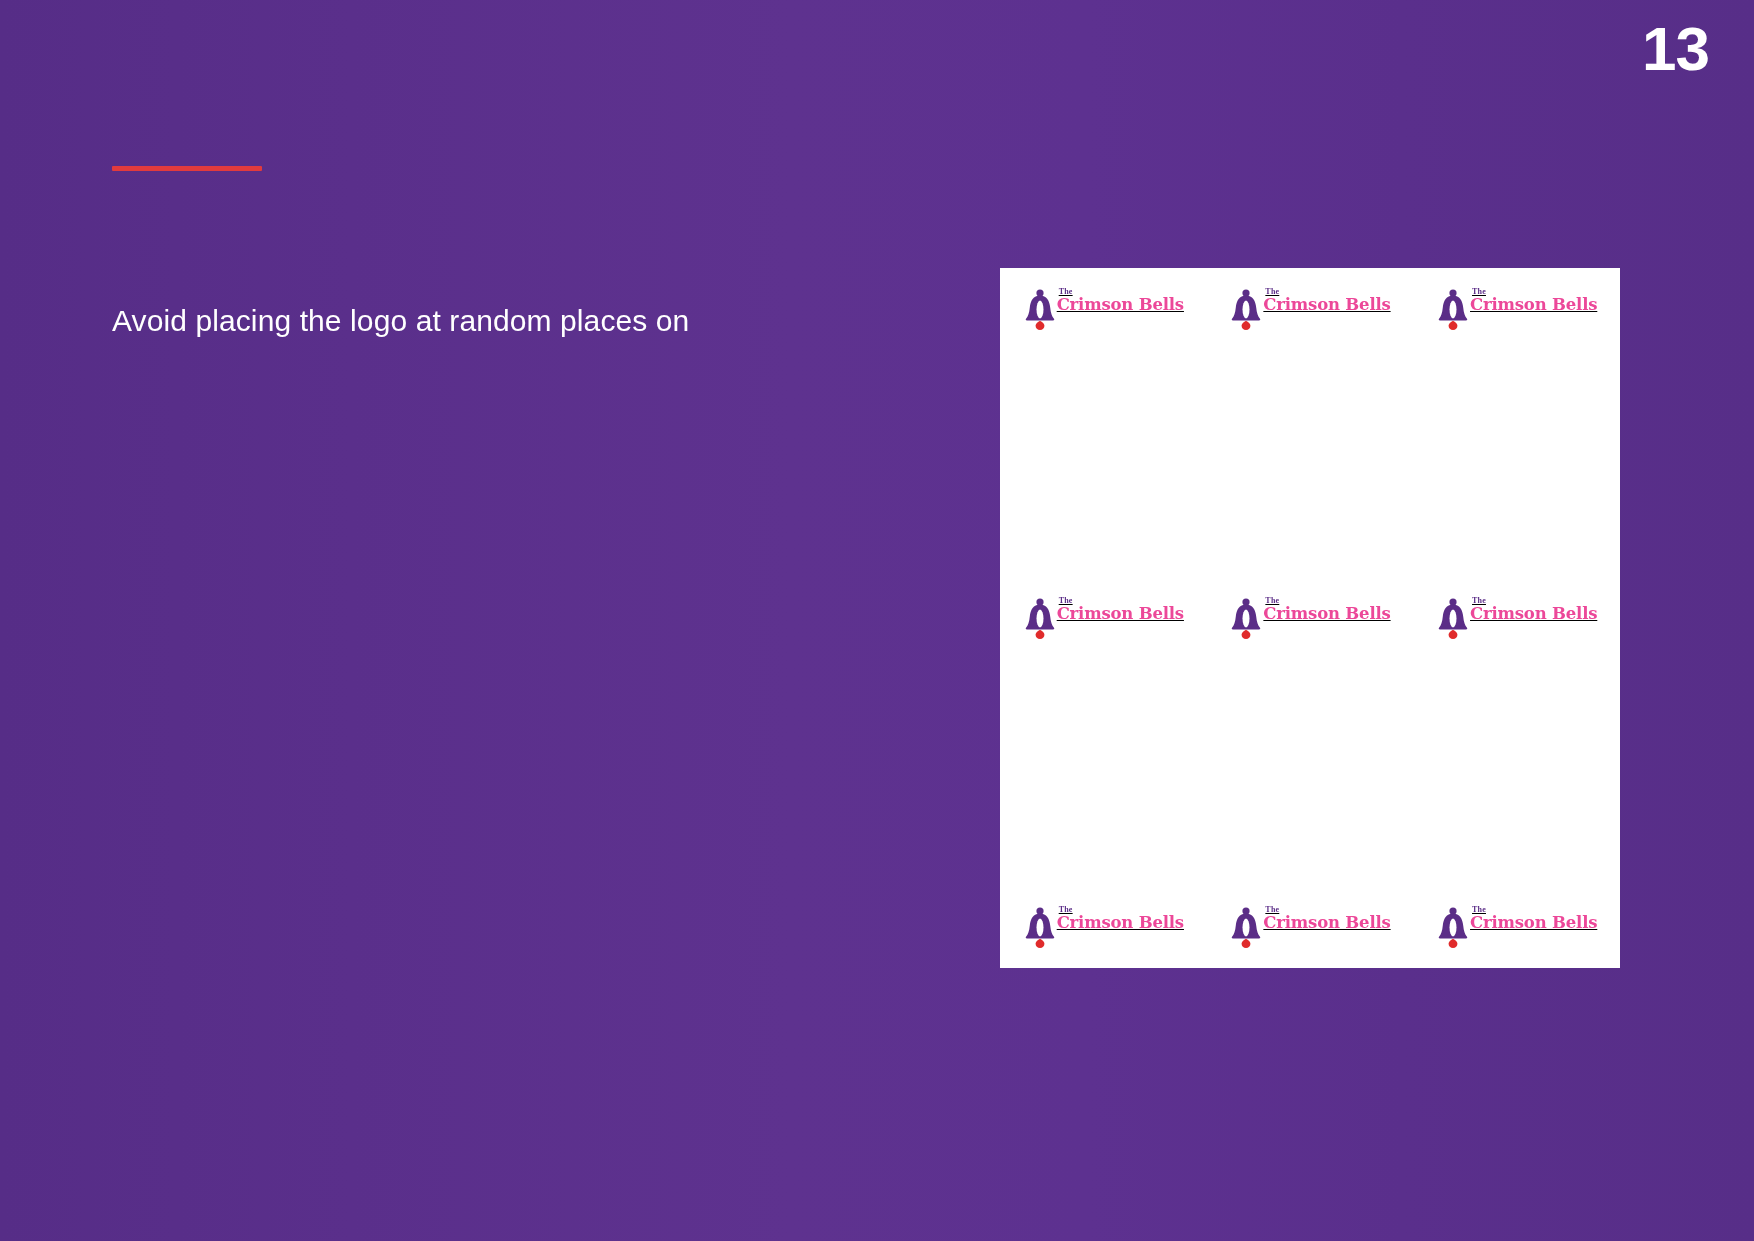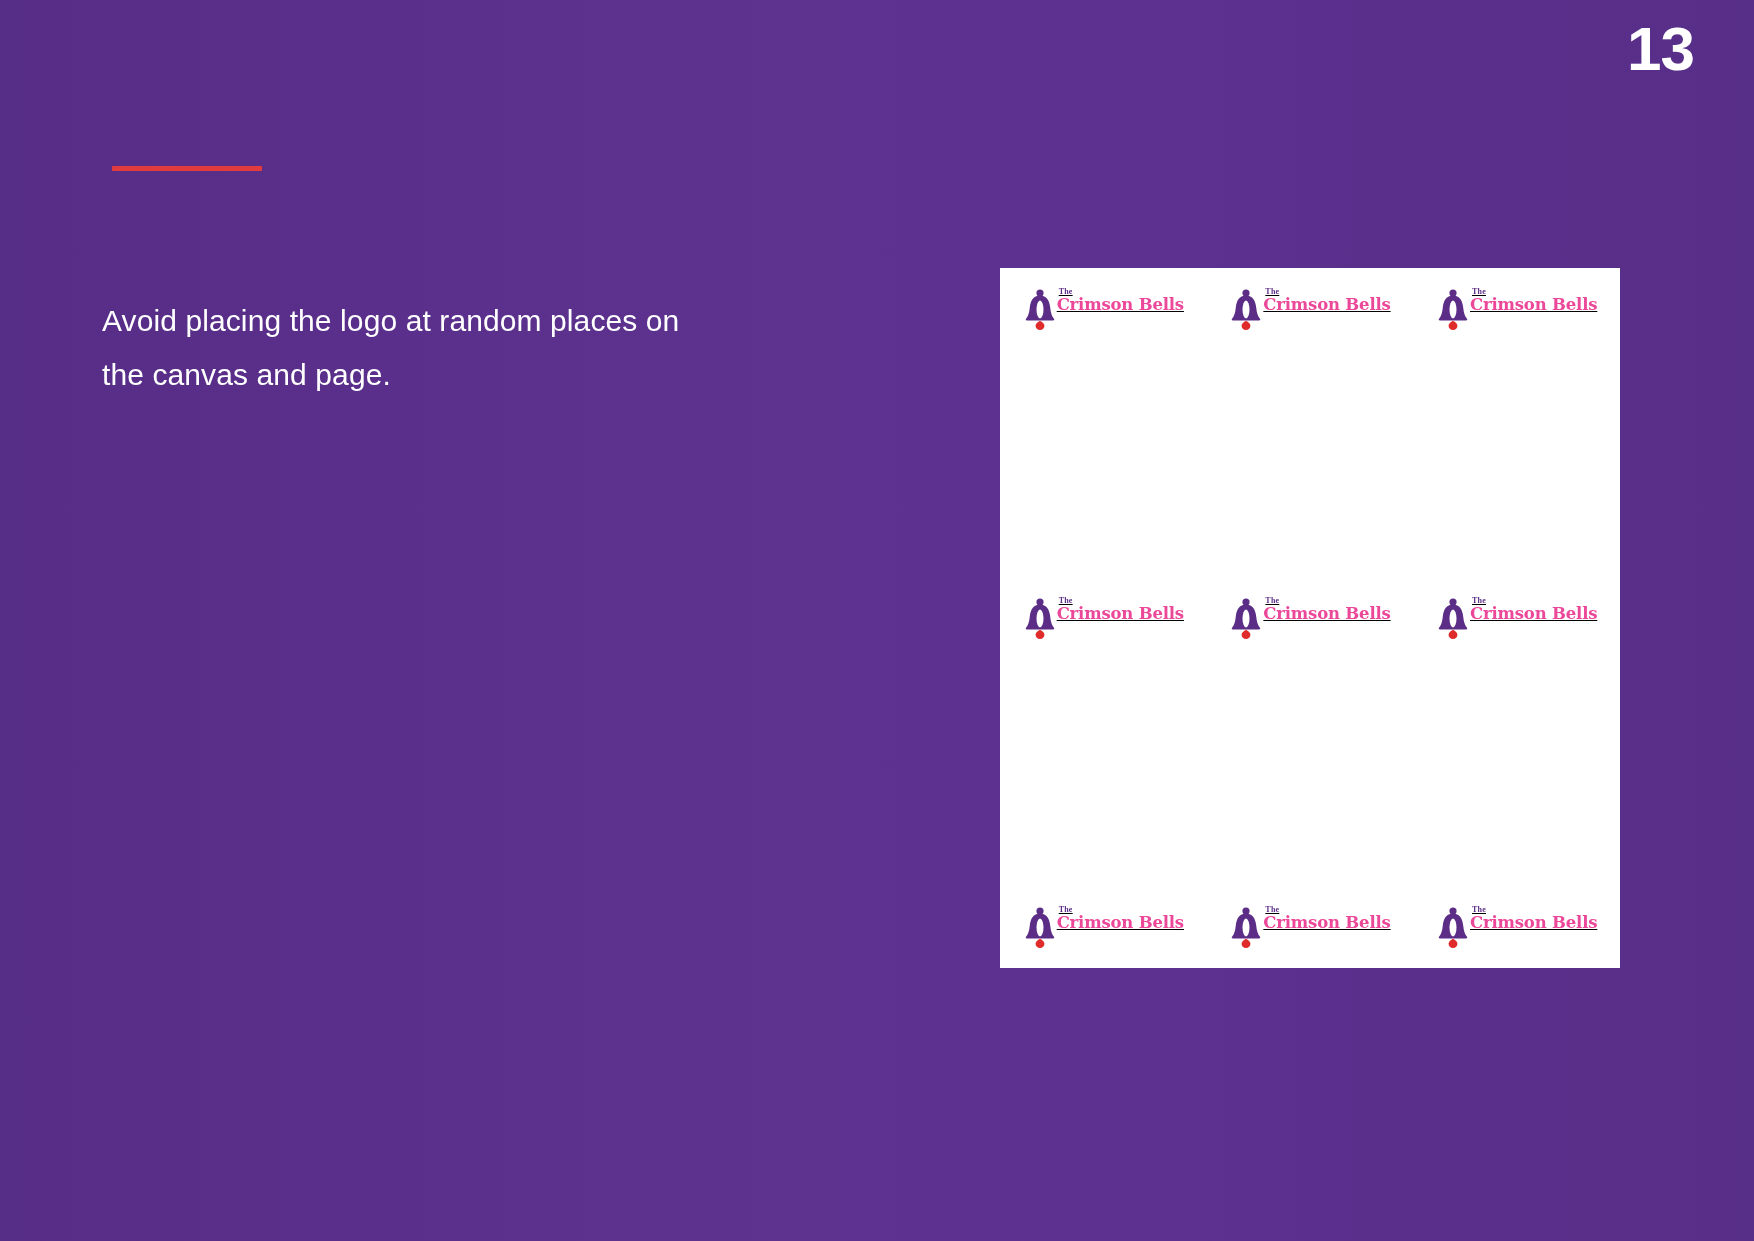--- a/index.html
+++ b/index.html
@@ -25,21 +25,21 @@
         #5a2f8c 80%,
         #572e88 100%);
     font-family: "Liberation Sans", "DejaVu Sans", sans-serif;
     -webkit-font-smoothing: antialiased;
   }
 
   
   .page-number {
     position: absolute;
     top: 18px;
-    right: 60px;
+    right: 45px;
     color: #ffffff;
     font-size: 62px;
     font-weight: 700;
     letter-spacing: -1px;
     line-height: 1;
     font-family: "Liberation Sans", "DejaVu Sans", sans-serif;
   }
 
   
   .left-col {
@@ -70,21 +70,21 @@
 
   .body-copy {
     margin-top: 125px;
     color: #ffffff;
     font-size: 30px;
     line-height: 1.66;
     font-weight: 400;
     letter-spacing: 0.1px;
     max-width: 720px;
   }
-  .body-copy p { margin: 4px; }
+  .body-copy p { margin: 14px; }
 
   
   .canvas-card {
     position: absolute;
     left: 1000px;
     top: 268px;
     width: 620px;
     height: 700px;
     background: #ffffff;
     display: grid;
@@ -144,21 +144,20 @@
 
   <div class="page-number">13</div>
 
   <div class="left-col">
 
 
     <div class="title-rule"></div>
 
     <div class="body-copy">
       <p>Avoid placing the logo at random places on</p>
-      <p>the canvas and page.</p>
     </div>
   </div>
 
   <div class="canvas-card">
 
     <div class="logo-cell row-top">
       <div class="logo">
         <svg class="logo-mark" viewBox="0 0 34 42">
           <circle cx="17" cy="5" r="3.6" fill="#5b2d87"></circle>
           <path d="M17 7.4c-6.6 0-9.6 5.4-10.2 12.2C6.3 25.2 5 28.6 3.2 30.4c-0.9 0.9-0.5 2 0.8 2h26c1.3 0 1.7-1.1 0.8-2-1.8-1.8-3.1-5.2-3.6-10.8C26.6 12.8 23.6 7.4 17 7.4z" fill="#5b2d87"></path>

